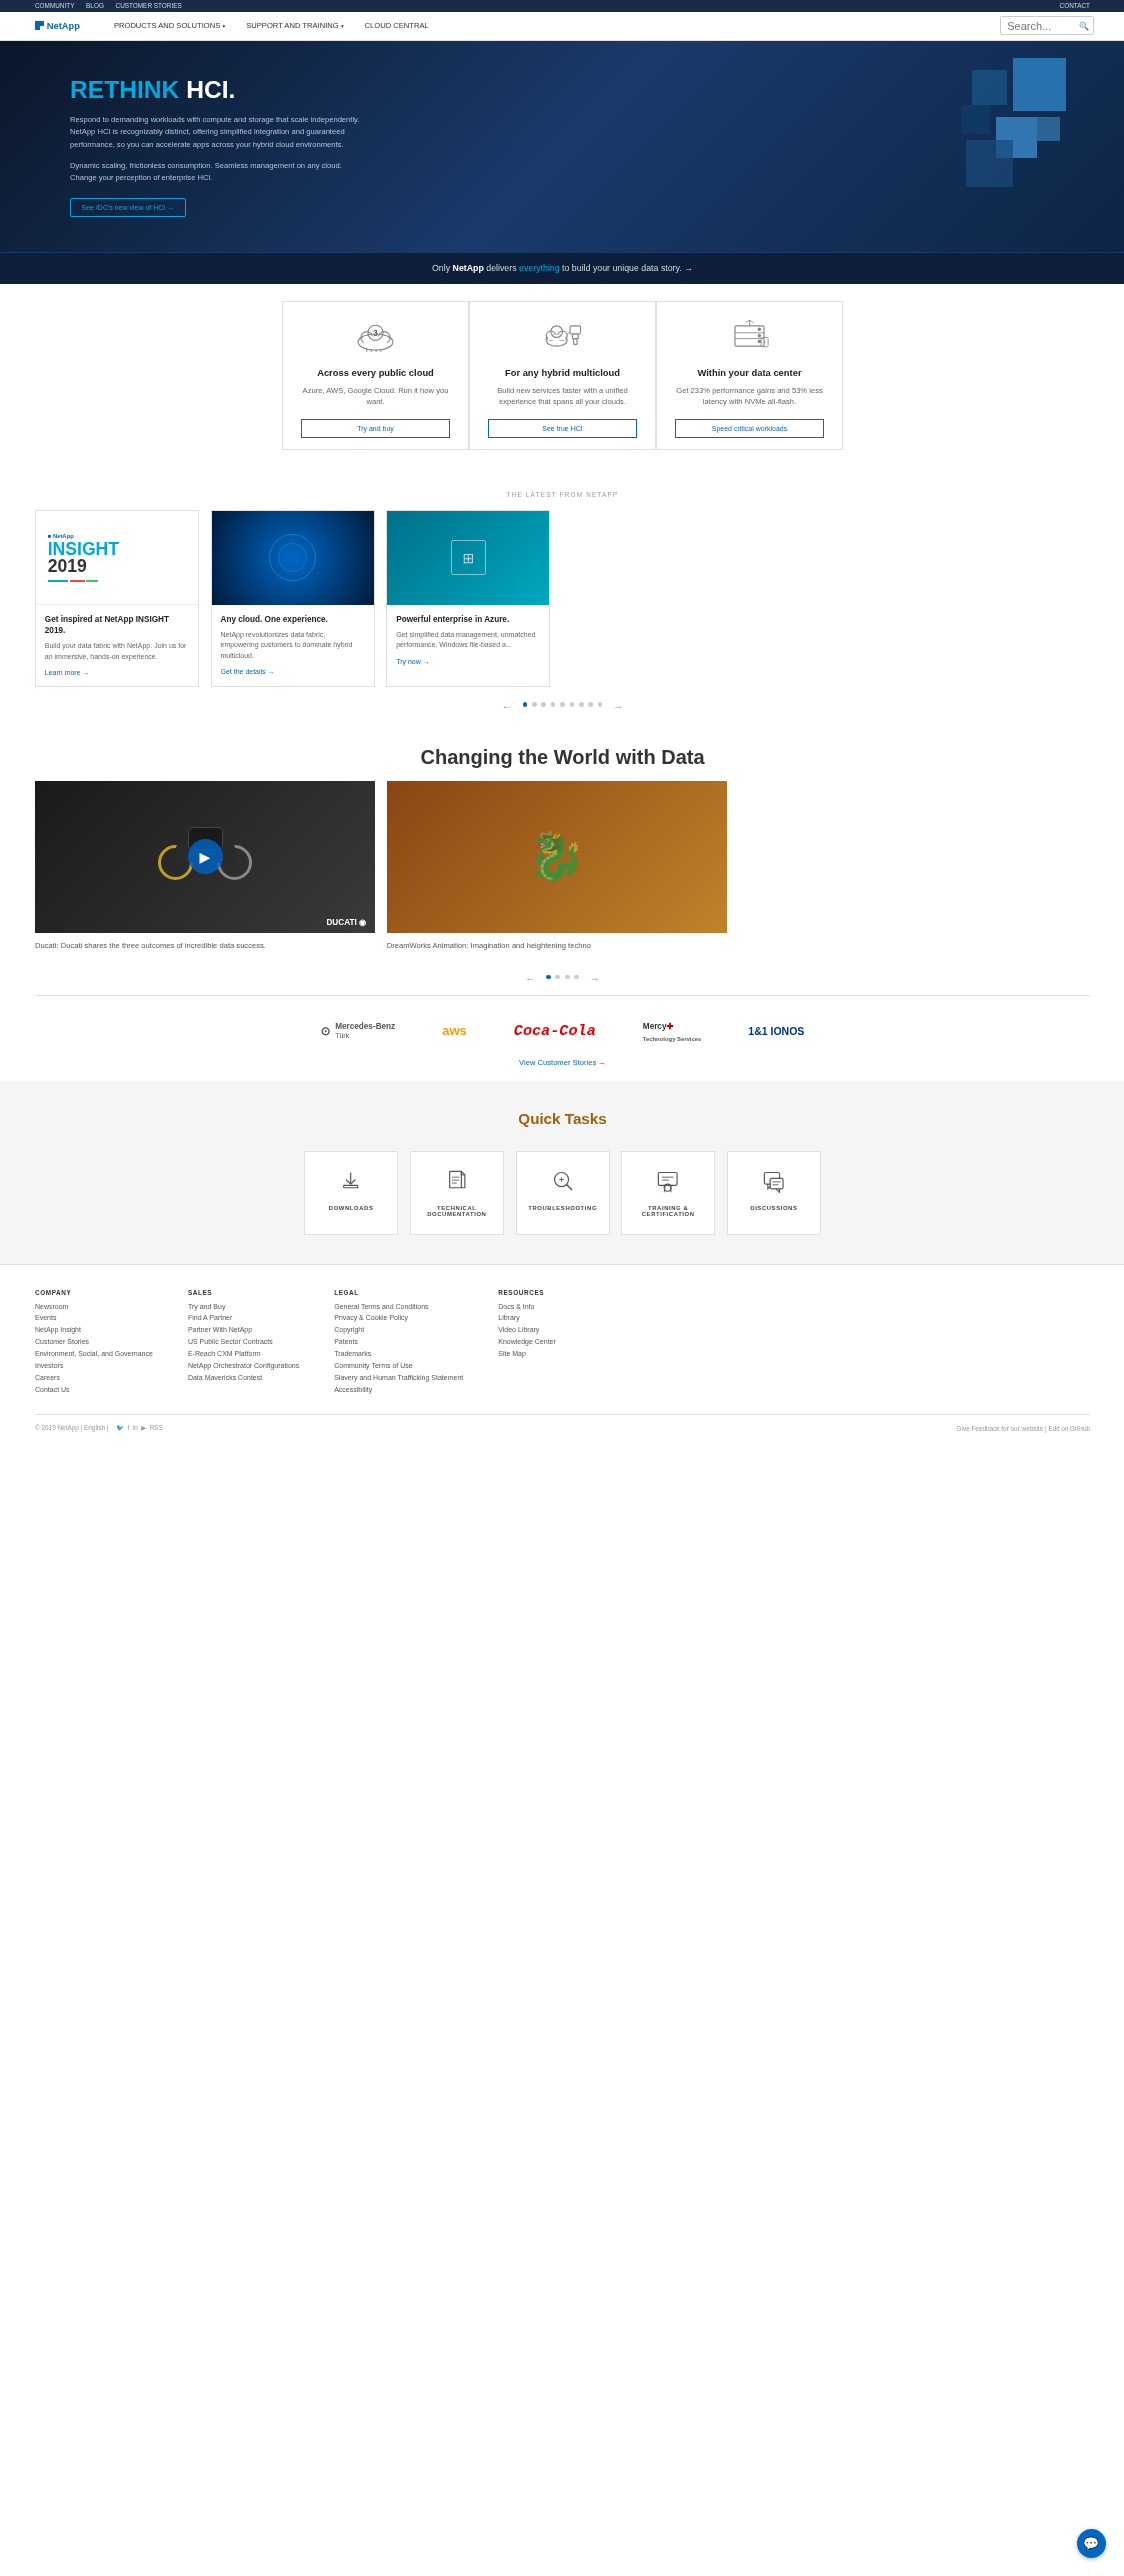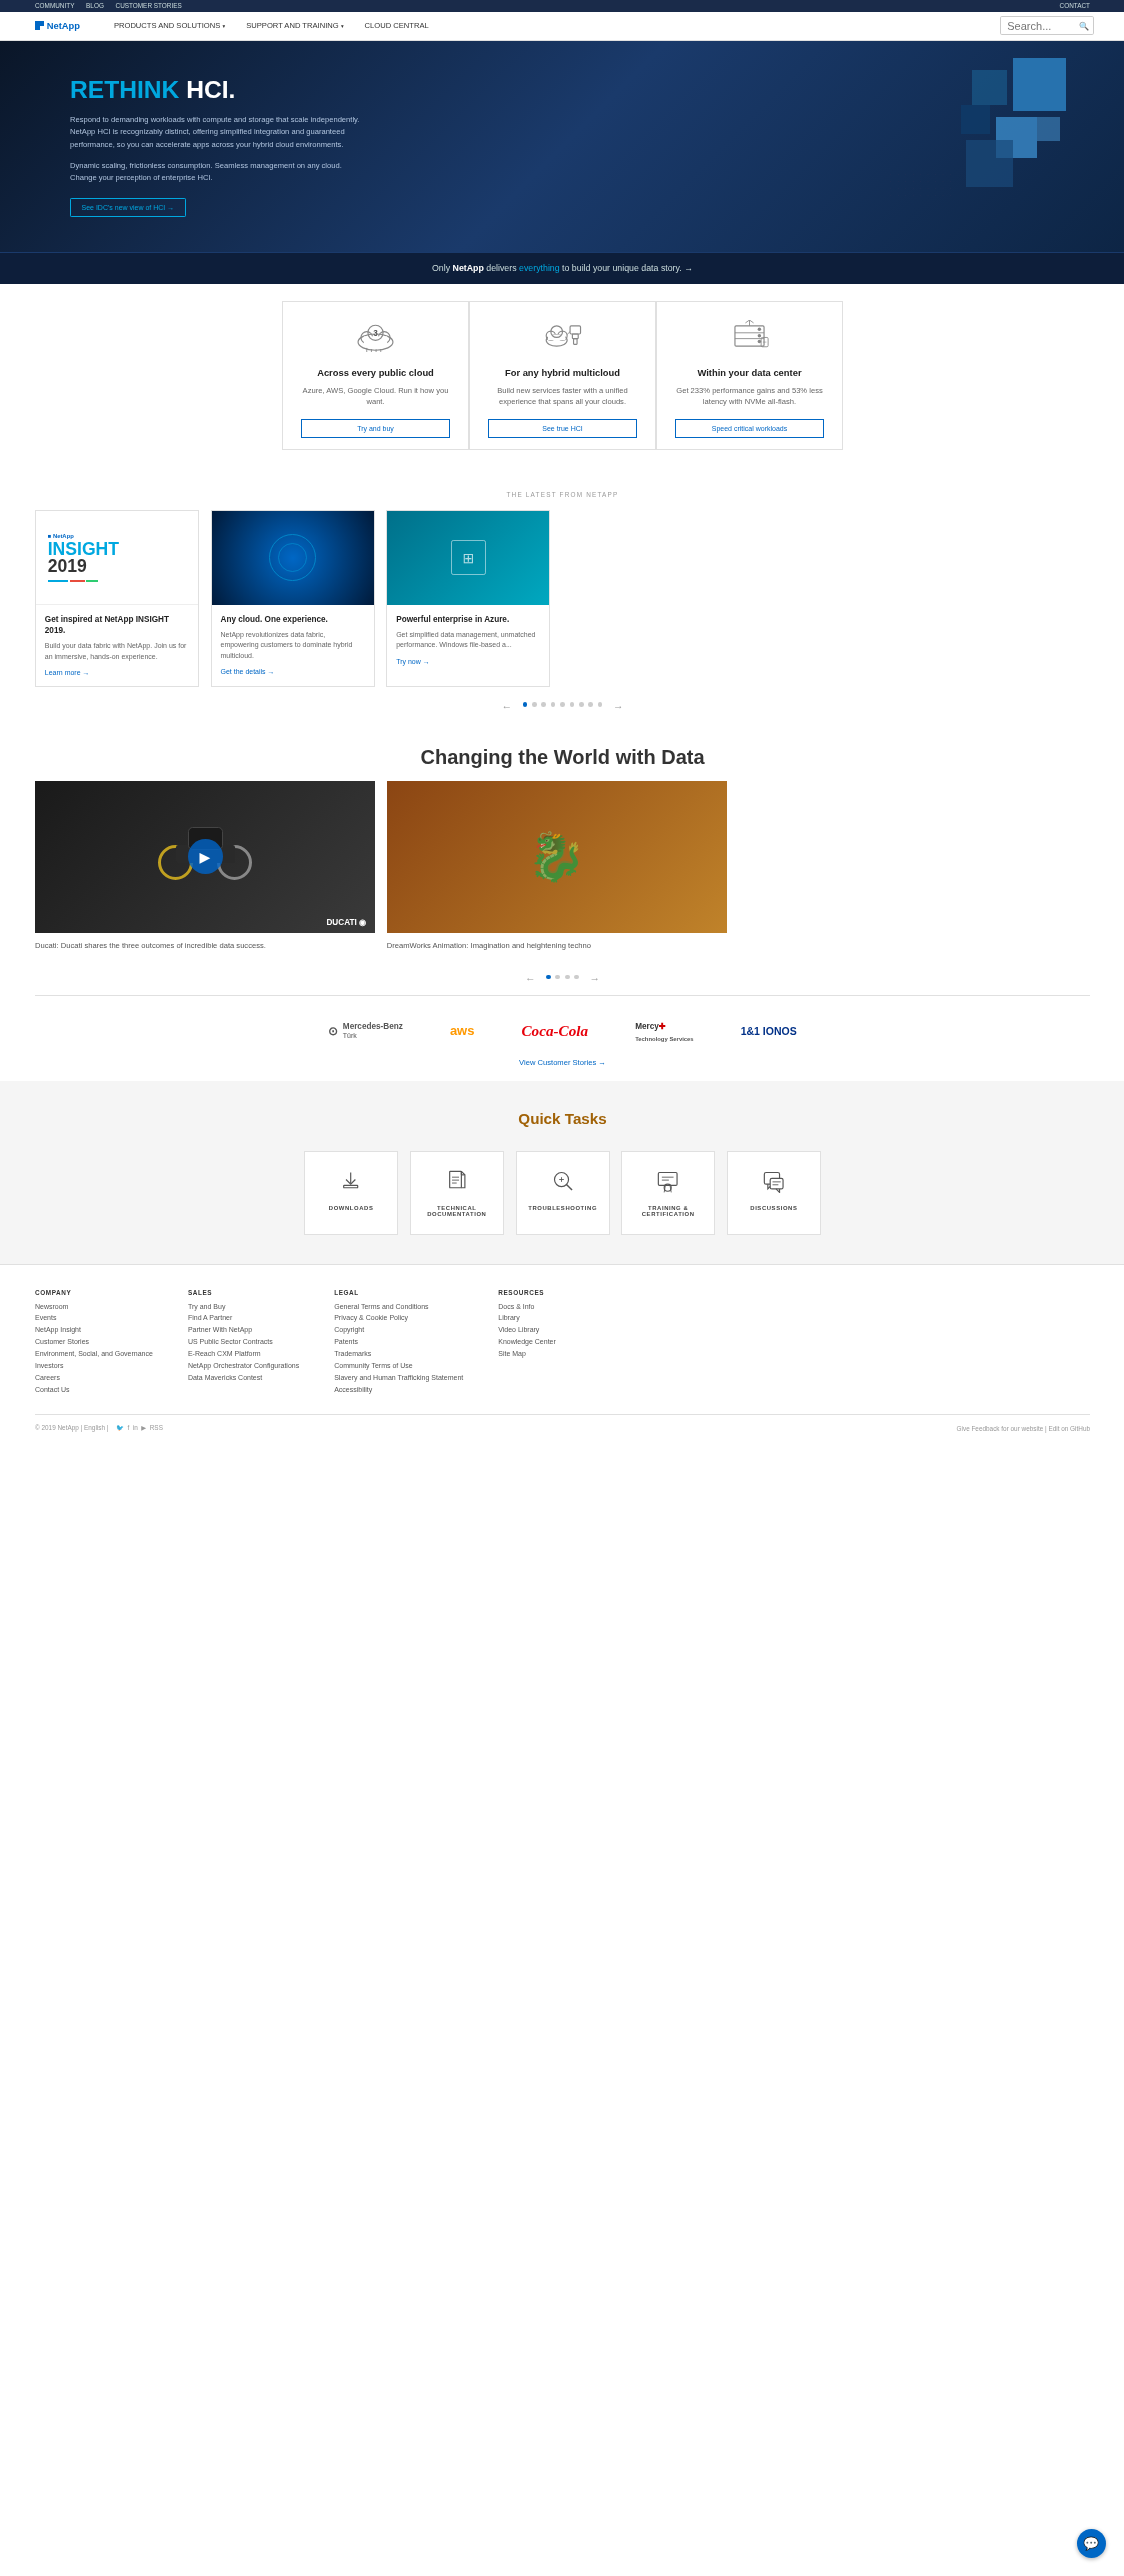--- a/index.html
+++ b/index.html
@@ -373,21 +373,21 @@
       </span>
     </div>
 
     <div class="logo-item orange">
       <span style="display:flex; align-items:center; gap:2.3px;">
         <span style="color:#ff9900; font-weight:900; font-size:13px;">aws</span>
       </span>
     </div>
 
     <div class="logo-item red">
-      <span style="font-family: Liberation Serif, serif; font-style:italic; font-size:15.2px; color:#e8000b;">Coca-Cola</span>
+      <span style="font-family: Liberation Mono, monospace; font-style:italic; font-size:15.2px; color:#e8000b;">Coca-Cola</span>
     </div>
 
     <div class="logo-item">
       <span style="font-size:8.2px; color:#333;">Mercy<span style="color:#cc0000;">✚</span><br><span style="font-size:5.9px; color:#555;">Technology Services</span></span>
     </div>
 
     <div class="logo-item ionos">
       <span style="font-size:10.5px; font-weight:900; color:#003087;">1&amp;1 IONOS</span>
     </div>
   </div>

